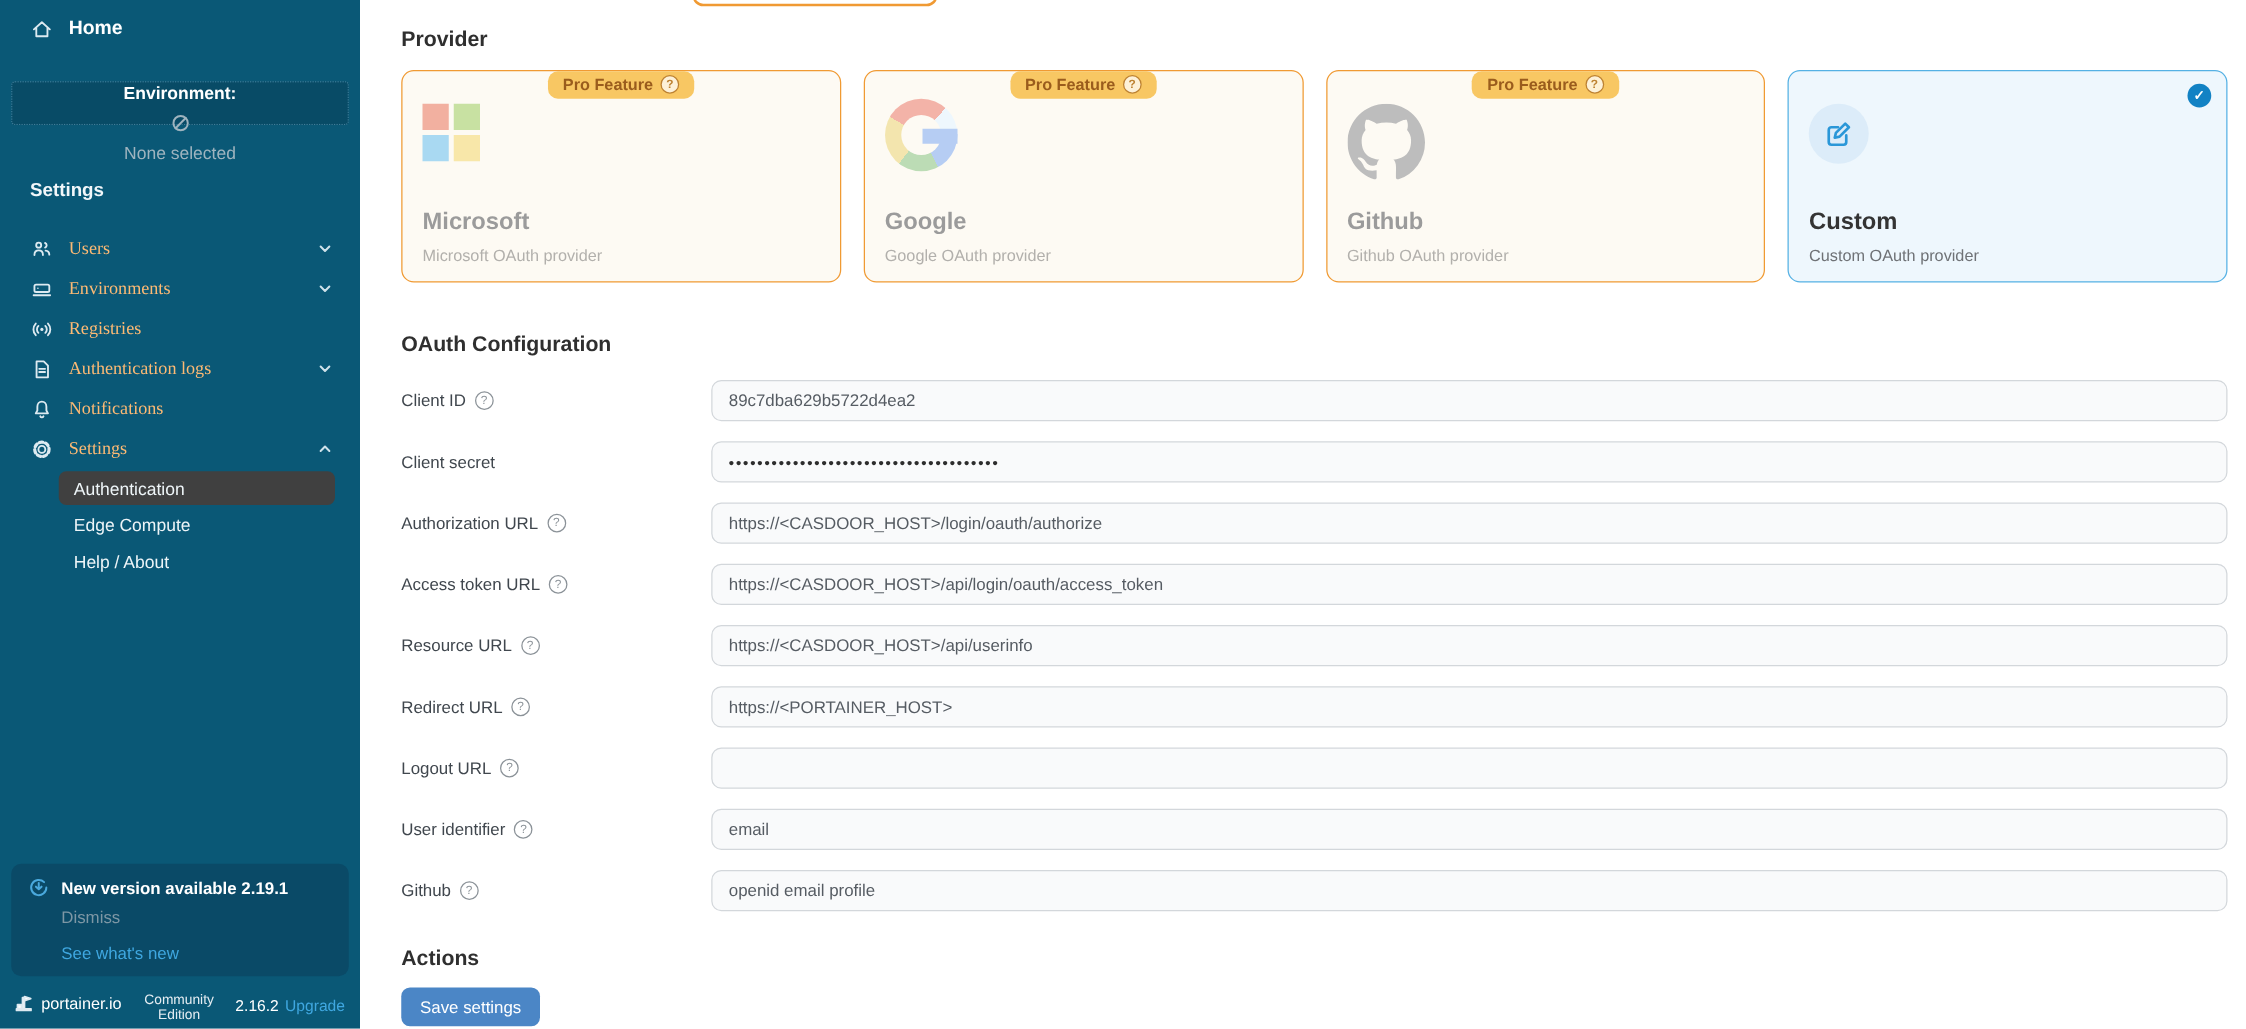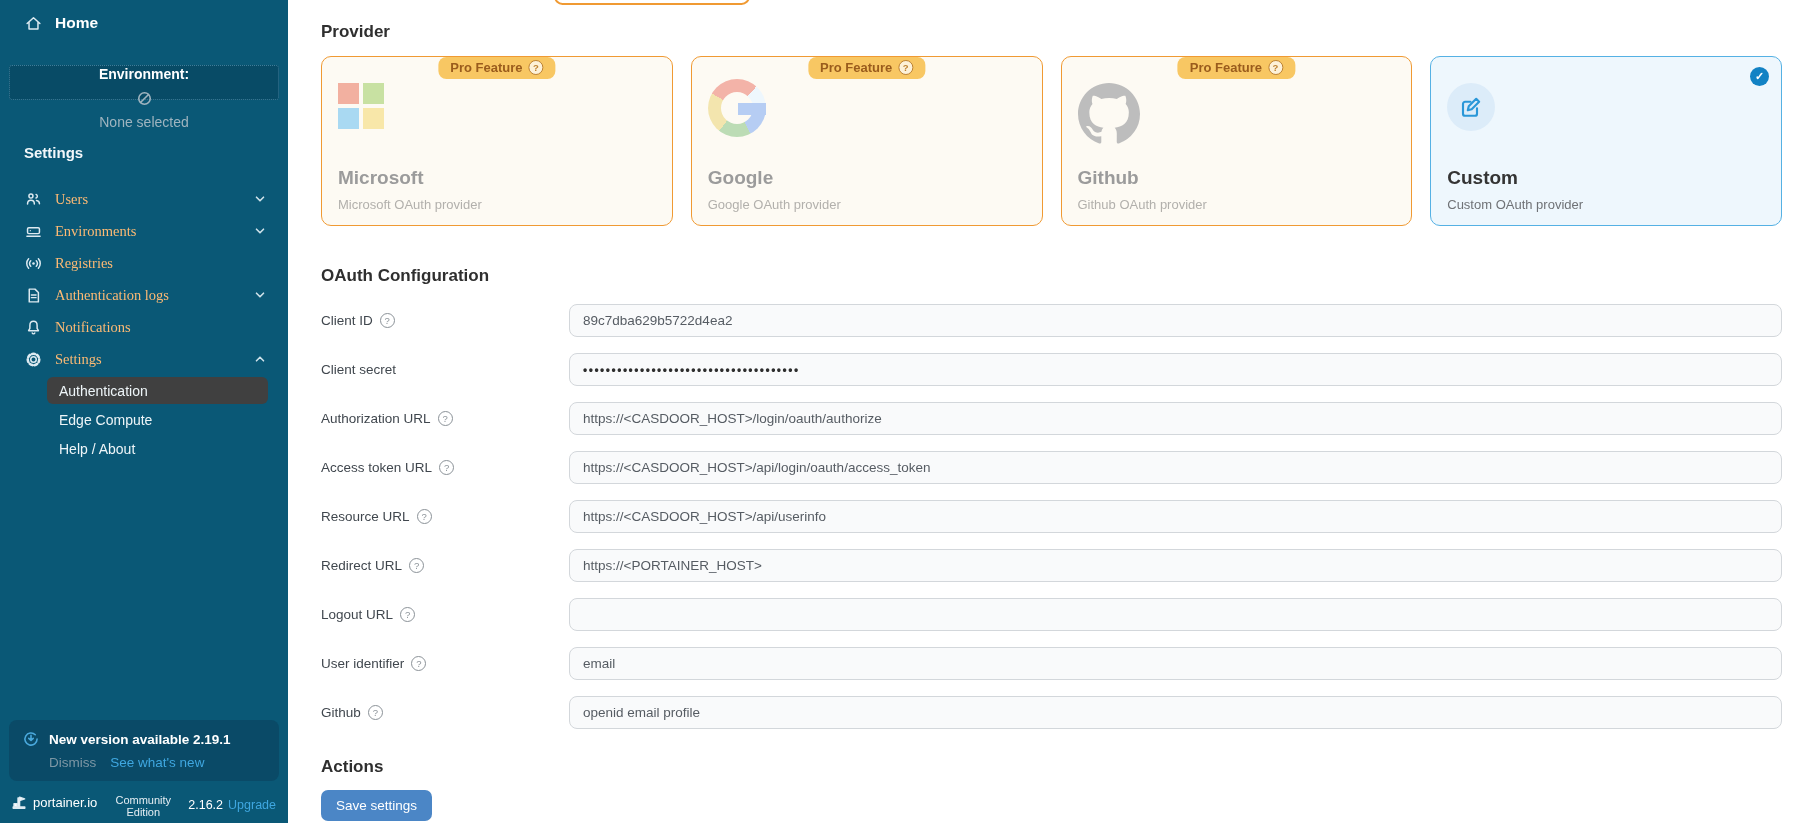--- a/index.html
+++ b/index.html
@@ -38,21 +38,21 @@
     height:27px; display:flex; align-items:center; padding:0 12px; font-size:14px;
     color:#eef5f8; border-radius:6px; margin-bottom:2px; cursor:pointer;
   }
   .sub-item.active { background:#404040; font-weight:400; }
   .side-spacer { flex:1; }
   .update-panel {
     margin:0 9px 12px 9px; background:#0a4a67; border-radius:8px; padding:10px 13px 11px 13px;
   }
   .update-row1 { display:flex; align-items:center; gap:9px; font-size:13.5px; font-weight:700; color:#fff; }
   .update-row1 .side-icon svg { stroke:#4aa9dd; }
-  .update-row2 { display:flex; gap:14px; margin:7px 0 0 27px; font-size:13.5px; }
+  .update-row2 { display:flex; gap:14px; margin:7px 0 0 27px; font-size:13.5px;flex-direction:column; }
   .dismiss-link { color:#7d97a5; cursor:pointer; }
   .whatsnew-link { color:#3fa7e0; cursor:pointer; }
   .side-footer {
     display:flex; align-items:flex-start; padding:0 12px 0 10px; height:30px; gap:6px;
   }
   .brand-wrap { display:flex; align-items:center; gap:5px; font-size:13px; font-weight:400; color:#fff; flex:1; }
   .edition-wrap { text-align:center; font-size:11px; color:#e6eef3; line-height:12px; width:78px; margin-top:1px; }
   .version-wrap { font-size:12.5px; display:flex; gap:5px; margin-top:5px; white-space:nowrap; }
   .upgrade-link { color:#3fa7e0; cursor:pointer; }
   .logo-icon svg { fill:#fff; }

